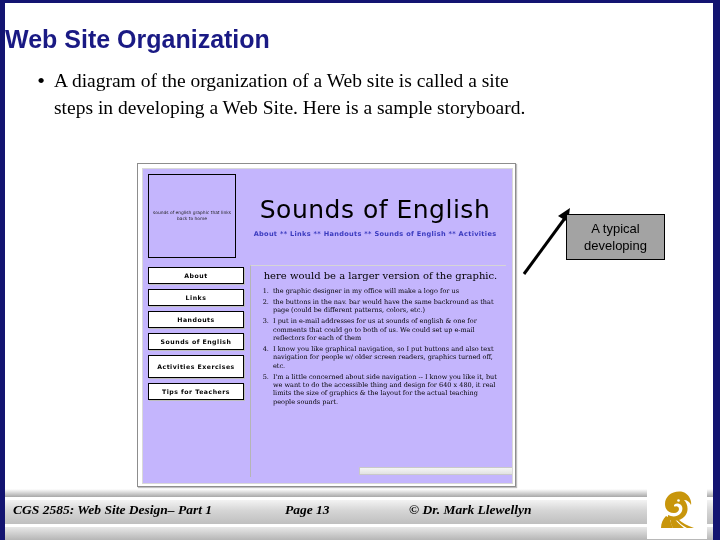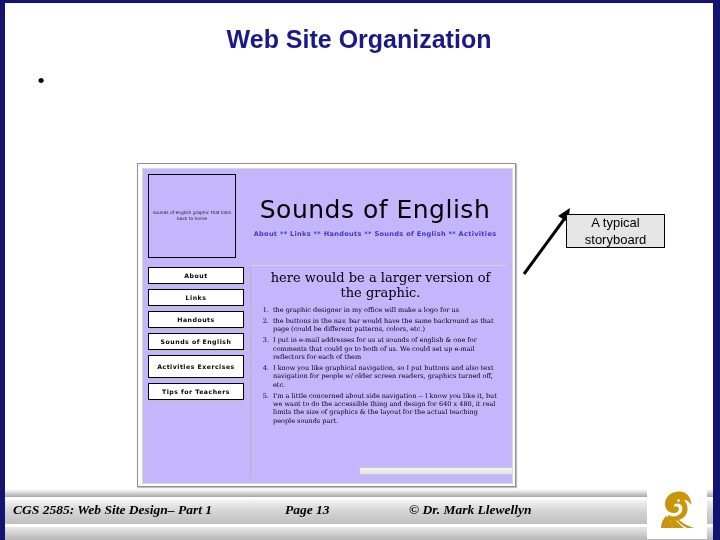--- a/index.html
+++ b/index.html
@@ -36,21 +36,20 @@
     position: absolute; left: 0; bottom: 0; width: 720px; height: 3px;
     background: #131471;
   }
 
   
   .title {
     position: absolute;
     left: 5px;
     top: 25px;
     width: 708px;
-    text-align: center;
     font-family: "Liberation Sans", "DejaVu Sans", sans-serif;
     font-size: 25px;
     font-weight: bold;
     color: #1a1a84;
     letter-spacing: 0px;
   }
 
   
   .bullet-block {
     position: absolute;
@@ -182,21 +181,21 @@
   .sb-btn.two-line { height: 21px; }
   .sb-content {
     flex: 1 1 auto;
     margin-left: 6px;
     border-left: 1px solid #b5b5b5;
     border-top: 1px solid #d5d5d5;
     position: relative;
     padding: 0 4px 0 8px;
   }
   .sb-graphic-note {
-    font-size: 13px;
+    font-size: 10px;
     text-align: center;
     color: #000;
     margin-top: 4px;
     font-family: "DejaVu Serif", serif;
   }
   .sb-notes-label {
     font-size: 6.8px;
     color: #000;
     margin-top: 11px;
     font-family: "DejaVu Serif", serif;
@@ -223,22 +222,22 @@
     background: linear-gradient(#f5f5f5, #e2e2e2);
     border: 1px solid #c9c9c9;
   }
 
   
   .callout-box {
     position: absolute;
     left: 566px;
     top: 214px;
     width: 99px;
-    height: 34px;
-    background: #e5e5e5;
+    height: 46px;
+    background: #a3a3a3;
     border: 1px solid #000000;
     box-sizing: border-box;
     display: flex;
     flex-direction: column;
     align-items: center;
     justify-content: center;
     font-family: "Liberation Sans", "DejaVu Sans", sans-serif;
     font-size: 13px;
     line-height: 17px;
     color: #000;
@@ -306,20 +305,22 @@
   <div class="border-left"></div>
   <div class="border-right"></div>
   <div class="border-top"></div>
   <div class="border-bottom"></div>
 
   <div class="title">Web Site Organization</div>
 
   <div class="bullet-block">
     <div class="bullet-dot">•</div>
     <div class="bullet-text">
+      <div>A diagram of the organization of a Web site is called a site</div>
+      <div class="lastline">steps in developing a Web Site.  Here is a sample storyboard.</div>
     </div>
   </div>
 
   <div class="storyboard">
     <div class="sb-inner">
 
       <div class="sb-header">
         <div class="sb-logo-box">
           <div class="sb-logo-text">sounds of english graphic that links back to home</div>
         </div>
@@ -357,21 +358,21 @@
     </div>
   </div>
 
   <svg class="callout-arrow" viewBox="0 0 54 72">
     <line x1="4" y1="68" x2="48" y2="8" stroke="#000000" stroke-width="3"></line>
     <polygon points="50,2 38,10 48,16" fill="#000000"></polygon>
   </svg>
 
   <div class="callout-box">
     <div>A typical</div>
-    <div>storyboard</div>
+    <div>developing</div>
   </div>
 
   <div class="footer">
     <div class="footer-band fb1"></div>
     <div class="footer-band fb2"></div>
     <div class="footer-band fb3"></div>
     <div class="footer-band fb4"></div>
     <div class="footer-band fb5"></div>
     <div class="footer-text ft-course">CGS 2585: Web Site Design– Part 1</div>
     <div class="footer-text ft-page">Page 13</div>

